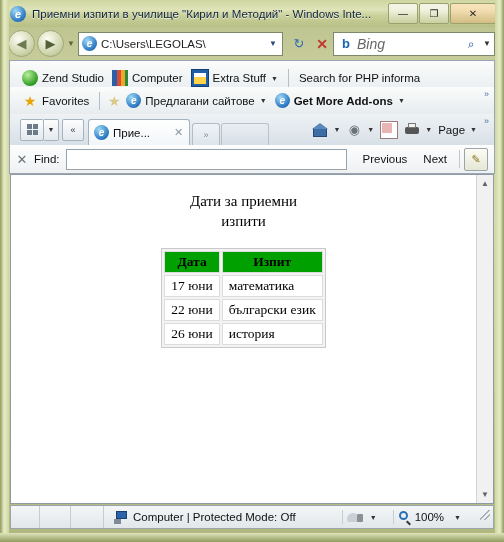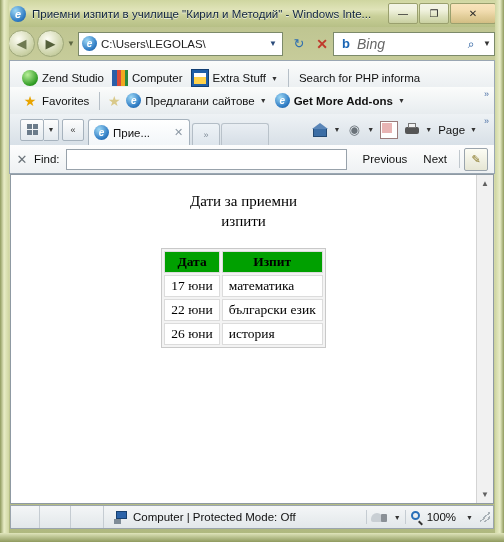--- a/index.html
+++ b/index.html
@@ -221,21 +221,21 @@
     background:linear-gradient(180deg,#f4f6f7,#e2e7ea);
     border:1px solid #9aa4ad;box-sizing:border-box;
     display:flex;align-items:center;font-size:11.5px;color:#111;
   }
   .st-zone{border-right:1px solid #c5ccd2;height:100%;}
   .z1{width:28px;}.z2{width:30px;}.z3{width:32px;}
   .st-comp{display:flex;align-items:center;padding-left:10px;flex:1;}
   .ic-pc{width:14px;height:13px;margin-right:5px;position:relative;flex:none;}
   .ic-pc:before{content:"";position:absolute;left:2px;top:0;width:11px;height:8px;background:#2c63a8;border:1px solid #17406f;box-sizing:border-box;}
   .ic-pc:after{content:"";position:absolute;left:0;bottom:0;width:7px;height:5px;background:#7f8c97;}
-  .st-right{display:flex;align-items:center;}
+  .st-right{display:flex;gap:12px;}
   .st-sec{display:flex;align-items:center;padding:0 4px;border-left:1px solid #c5ccd2;height:100%;}
   .ic-lock{width:18px;height:14px;position:relative;}
   .ic-lock:before{content:"";position:absolute;left:0;top:3px;width:12px;height:9px;
      background:#c9cfd4;border-radius:6px 6px 2px 2px;}
   .ic-lock:after{content:"";position:absolute;right:2px;top:4px;width:6px;height:8px;background:#8a9096;border-radius:1px;}
   .ic-zoom{width:14px;height:14px;margin-right:3px;position:relative;}
   .ic-zoom:before{content:"";position:absolute;left:1px;top:1px;width:9px;height:9px;border:2px solid #2a70b8;border-radius:50%;box-sizing:border-box;}
   .ic-zoom:after{content:"";position:absolute;right:1px;bottom:0;width:5px;height:2px;background:#333;transform:rotate(45deg);}
   .grip{width:10px;height:10px;margin:0 3px;
     background:

